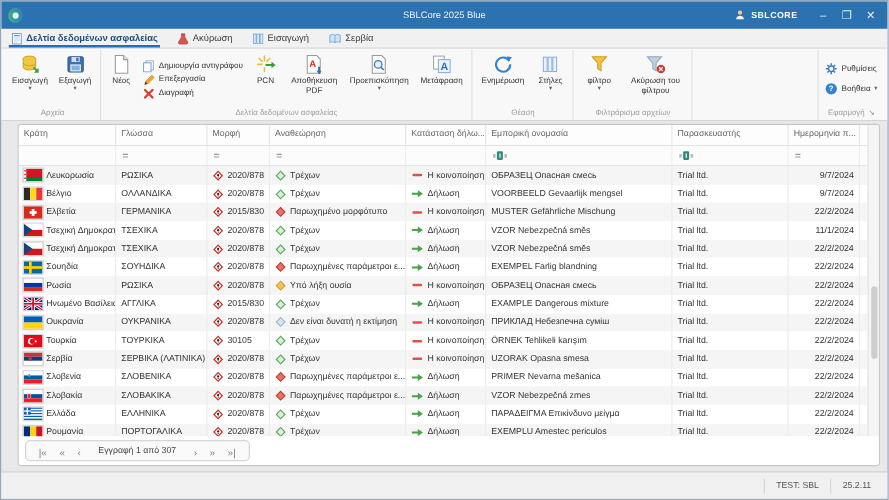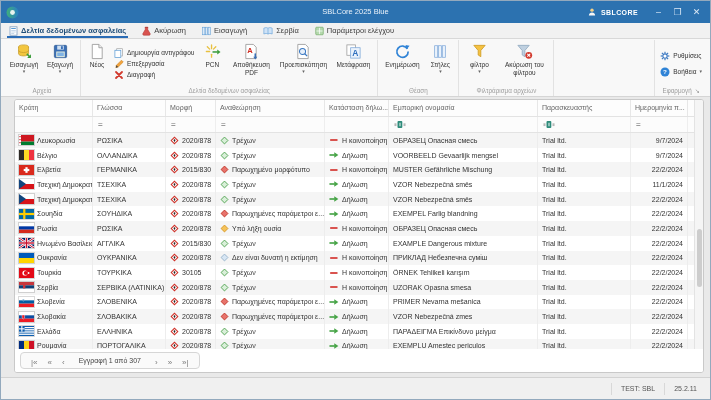--- a/index.html
+++ b/index.html
@@ -119,28 +119,20 @@
         </svg>
         <span>Εισαγωγή</span>
       </div>
       <div class="tab">
         <svg width="10" height="10" viewBox="0 0 12 10" style="flex:none">
           <path d="M1 1.6c2-.9 4-.9 5 .2 1-1.1 3-1.1 5-.2v7c-2-.9-4-.9-5 .2-1-1.1-3-1.1-5-.2z" fill="#cfe3f7" stroke="#5b9bd5" stroke-width="0.7"></path>
           <line x1="6" y1="1.8" x2="6" y2="8.8" stroke="#5b9bd5" stroke-width="0.7"></line>
         </svg>
         <span>Σερβία</span>
       </div>
-      <div class="tab">
-        <svg width="9" height="10" viewBox="0 0 10 10" style="flex:none">
-          <rect x="0.8" y="0.8" width="8.4" height="8.4" rx="1" fill="#b5d9ae" stroke="#6aa85e" stroke-width="0.7"></rect>
-          <line x1="5" y1="1.5" x2="5" y2="8.5" stroke="#fff" stroke-width="0.8"></line>
-          <line x1="1.5" y1="5" x2="8.5" y2="5" stroke="#fff" stroke-width="0.8"></line>
-        </svg>
-        <span>Παράμετροι ελέγχου</span>
-      </div>
     </div>
 
   <div class="ribbon">
       <div class="rgroup">
         <div class="rgroup-buttons">
           <div class="btn-big" style="width: 36px;">
             <svg width="17" height="17" viewBox="0 0 18 18" style="flex:none">
               <ellipse cx="8" cy="4.2" rx="5.3" ry="2.2" fill="#f3c63f" stroke="#c79d2a" stroke-width="0.8"></ellipse>
               <path d="M2.7 4.2v7.2c0 1.3 2.4 2.3 5.3 2.3s5.3-1 5.3-2.3V4.2" fill="#f3c63f" stroke="#c79d2a" stroke-width="0.8"></path>
               <path d="M2.7 7.8c0 1.3 2.4 2.3 5.3 2.3s5.3-1 5.3-2.3" fill="none" stroke="#c79d2a" stroke-width="0.8"></path>

